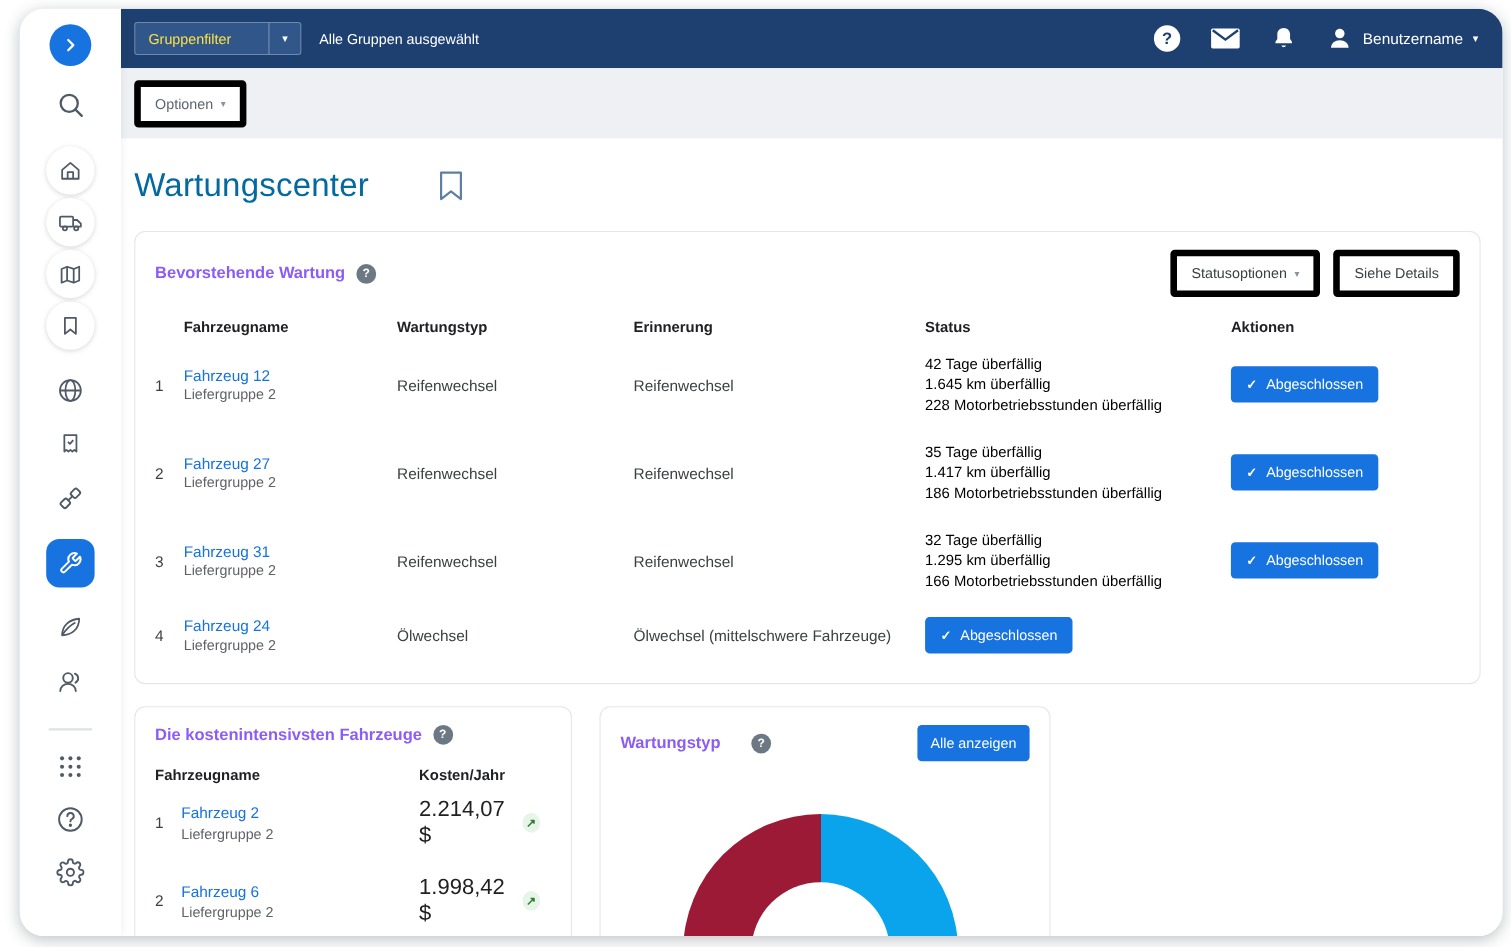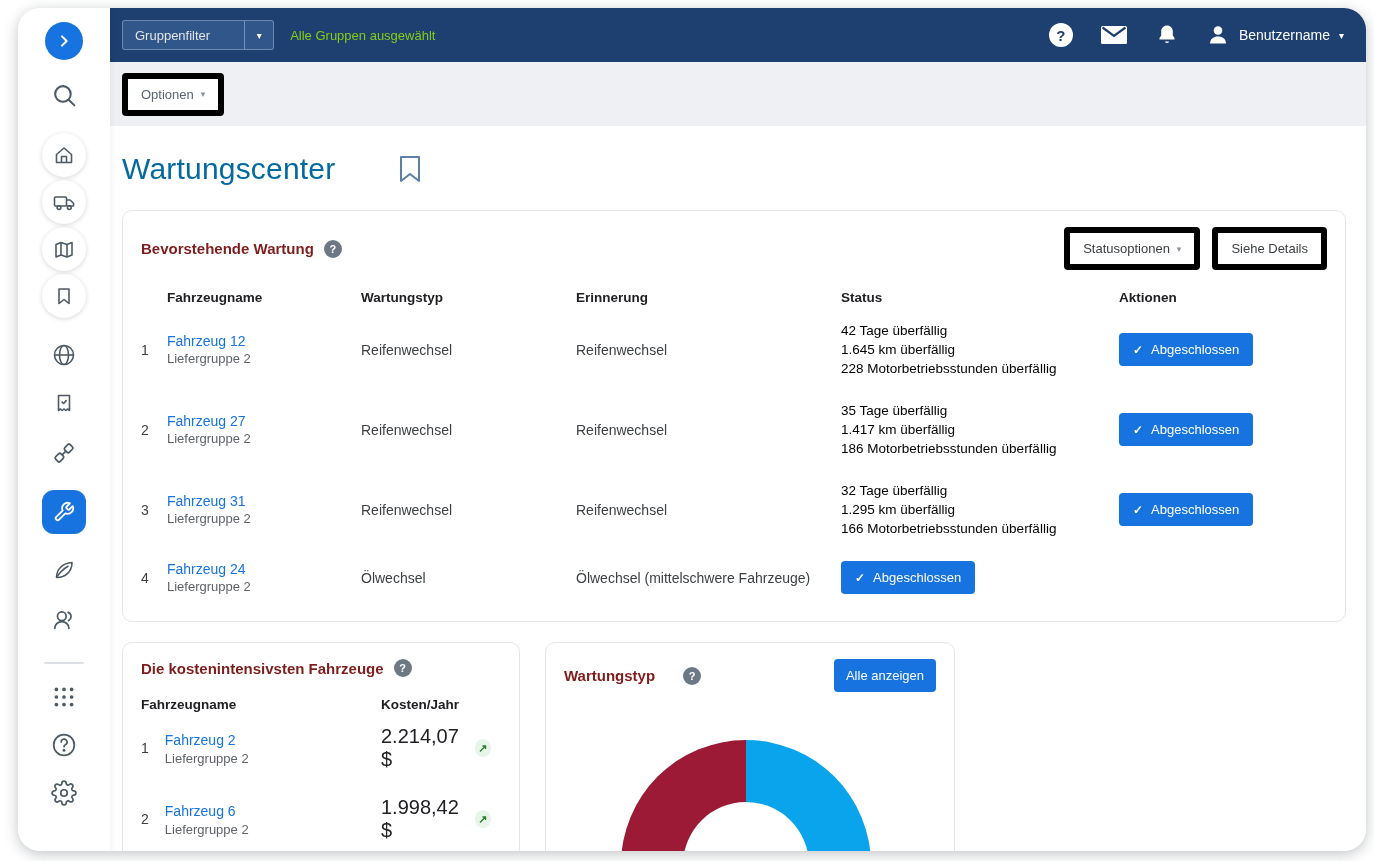--- a/index.html
+++ b/index.html
@@ -22,41 +22,41 @@
   .plain-group { display:flex; flex-direction:column; gap:24px; margin-top:24px; align-items:center; }
   .sb-active { width:44px; height:44px; border-radius:12px; background:#1673e0; display:flex;
                align-items:center; justify-content:center; color:#fff; }
   .sb-divider { width:40px; height:2px; background:#dde1e6; border-radius:2px; margin:30px 0 20px; }
   .bottom-group { display:flex; flex-direction:column; gap:22px; align-items:center; }
   
   .main { flex:1; display:flex; flex-direction:column; min-width:0; }
   .topbar { height:54px; background:#1d4070; display:flex; align-items:center; padding:0 22px 0 12px; flex:none; }
   .group-select { display:flex; align-items:stretch; height:30px; background:#30568a;
                   border:1px solid rgba(255,255,255,.30); border-radius:3px; cursor:pointer; }
-  .group-select .lbl { color:#e5e5e5; font-size:13px; display:flex; align-items:center; padding:0 34px 0 12px; }
+  .group-select .lbl { color:#fde047; font-size:13px; display:flex; align-items:center; padding:0 34px 0 12px; }
   .group-select .caret-box { width:29px; border-left:1px solid rgba(255,255,255,.35); color:#fff;
                   font-size:10px; display:flex; align-items:center; justify-content:center; }
-  .group-status { color:#84cc16; font-size:13px; margin-left:16px; }
+  .group-status { color:#ffffff; font-size:13px; margin-left:16px; }
   .topbar-right { margin-left:auto; display:flex; align-items:center; gap:27px; }
   .tb-help { width:24px; height:24px; border-radius:50%; background:#fff; color:#1d4070; font-weight:bold;
              font-size:15px; display:flex; align-items:center; justify-content:center; cursor:pointer; }
   .tb-user { display:flex; align-items:center; gap:9px; color:#fff; font-size:14px; cursor:pointer; }
   .tb-caret { font-size:10px; color:#fff; }
   .toolbar { height:64px; background:#eef0f4; display:flex; align-items:center; padding:0 12px; flex:none; }
   .btn-light { background:#fff; border:6px solid #000000; border-radius:4px; color:#5a6472; font-size:13px;
                padding:8px 13px; display:inline-flex; align-items:center; gap:7px; cursor:pointer;
                font-family:inherit; }
   .btn-light .caret { font-size:9px; color:#8a929c; }
   .content { flex:1; background:#fff; padding:0 20px 0 12px; overflow:hidden; position:relative; }
   .title-row { display:flex; align-items:center; gap:62px; margin-top:26px; }
   .page-title { font-size:30px; font-weight:400; color:#0369a1; letter-spacing:.2px; }
   
   .card { background:#fff; border:1px solid #e4e6e9; border-radius:10px; padding:16px 18px; }
   .card-head { display:flex; align-items:center; }
-  .card-title { font-size:15px; font-weight:bold; color:#7f1d1d; }
+  .card-title { font-size:15px; font-weight:bold; color:#8b5cf6; }
   .q-icon { width:18px; height:18px; border-radius:50%; background:#6d7885; color:#fff; font-size:11px;
             font-weight:bold; display:inline-flex; align-items:center; justify-content:center; margin-left:10px; }
   .upcoming-card { margin-top:24px; }
   .head-actions { margin-left:auto; display:flex; gap:12px; }
   .btn-dark-label { color:#3c4043; }
   .urow { display:grid; grid-template-columns:26px 194px 215px 265px 278px auto; align-items:center; }
   .uhead { margin-top:20px; padding-bottom:4px; font-size:13.5px; font-weight:bold; color:#202124; }
   .ubody { padding:12px 0 11px; font-size:14px; color:#3c4043; }
   .num { color:#3c4043; font-size:14px; }
   .vlink { color:#1673e0; font-size:14px; font-weight:500; text-decoration:none; cursor:pointer; display:inline-block; }

